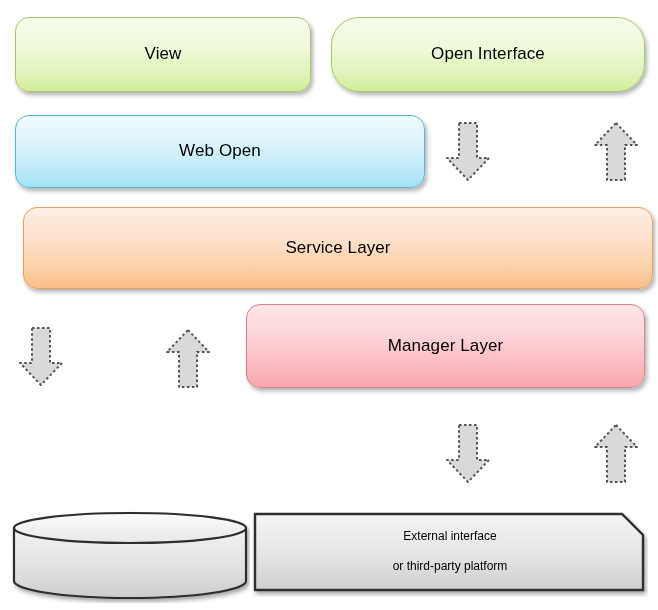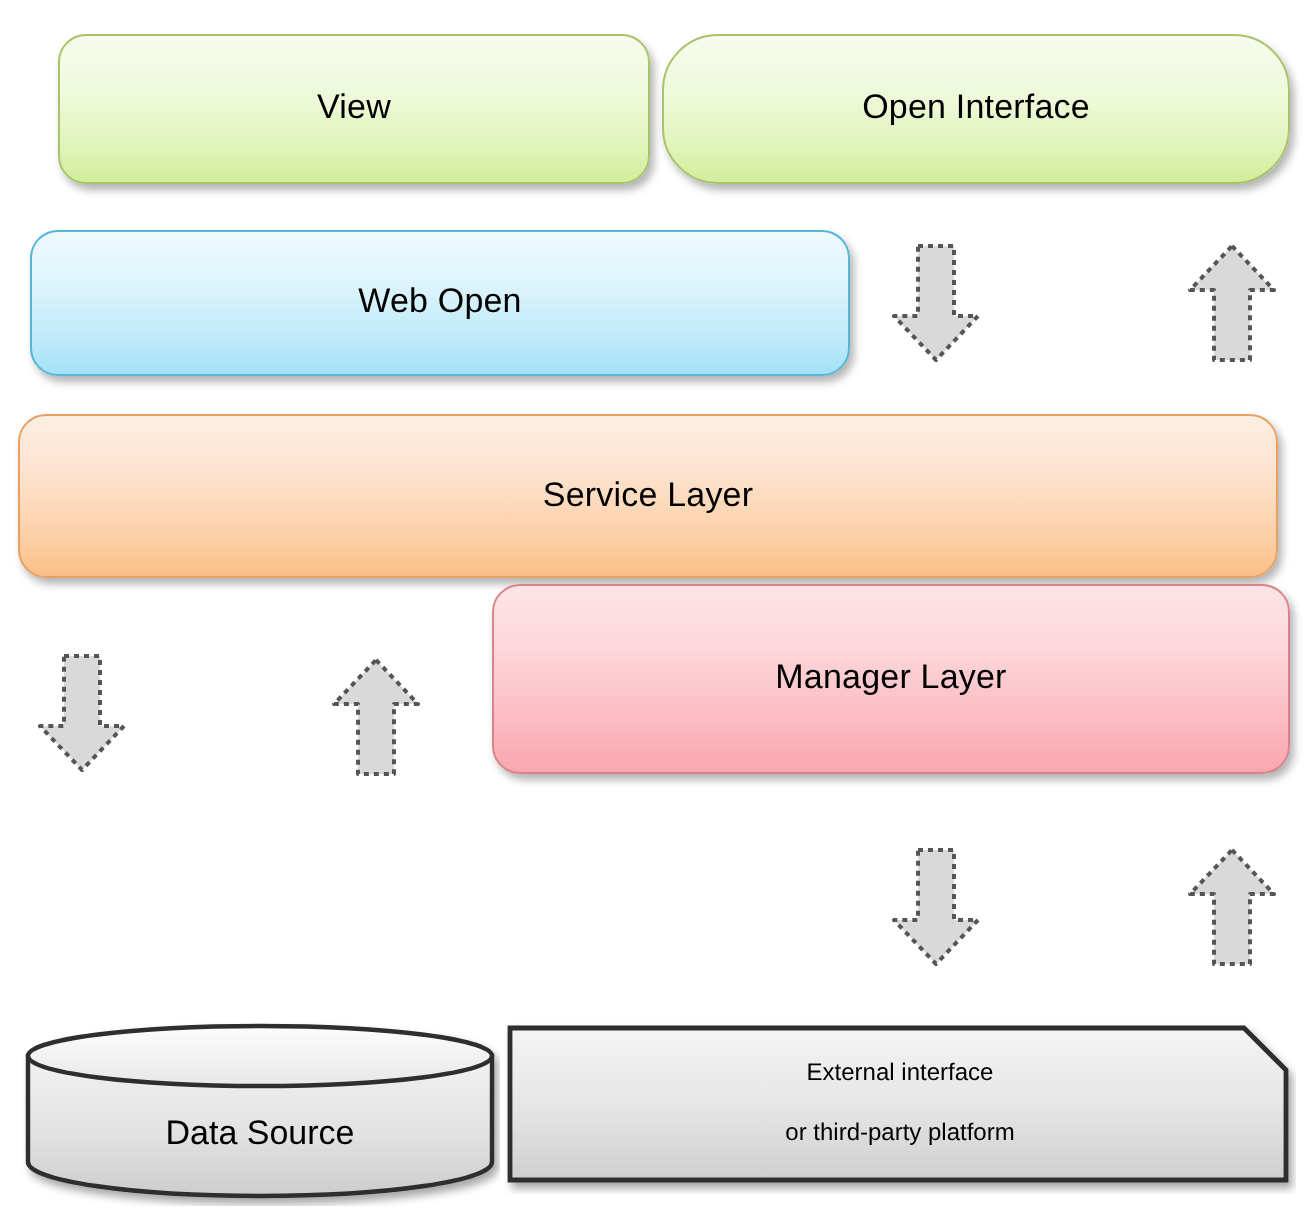--- a/index.html
+++ b/index.html
@@ -89,21 +89,21 @@
     font-size: 12px;
     line-height: 1.9;
     color: #000;
   }
 </style>
 </head>
 <body>
 
 <div id="diagram">
 
-  <div class="box rounded c-green" style="left:29px; top:17px; width:296px; height:75px;">
+  <div class="box rounded c-green" style="left:15px; top:17px; width:296px; height:75px;">
     <span>View</span>
   </div>
 
   <div class="box rounded c-green" style="left:331px; top:17px; width:314px; height:75px;border-radius:28px;">
     <span>Open Interface</span>
   </div>
 
   <div class="box rounded c-blue" style="left:15px; top:115px; width:410px; height:73px;">
     <span>Web Open</span>
   </div>
@@ -113,37 +113,37 @@
       <path d="M15 3 L33 3 L33 38 L45 38 L24 60 L3 38 L15 38 Z" fill="#d9d9d9" stroke="#555555" stroke-width="2" stroke-dasharray="2.5,2.5" stroke-linejoin="round"></path>
     </svg>
   </div>
 
   <div class="arrow" style="left:592px; top:120px;">
     <svg width="48" height="64" viewBox="0 0 48 64">
       <path d="M24 3 L45 25 L33 25 L33 60 L15 60 L15 25 L3 25 Z" fill="#d9d9d9" stroke="#555555" stroke-width="2" stroke-dasharray="2.5,2.5" stroke-linejoin="round"></path>
     </svg>
   </div>
 
-  <div class="box rounded c-orange" style="left:9px; top:207px; width:630px; height:82px;">
+  <div class="box rounded c-orange" style="left:23px; top:207px; width:630px; height:82px;">
     <span>Service Layer</span>
   </div>
 
   <div class="arrow" style="left:17px; top:325px;">
     <svg width="48" height="64" viewBox="0 0 48 64">
       <path d="M15 3 L33 3 L33 38 L45 38 L24 60 L3 38 L15 38 Z" fill="#d9d9d9" stroke="#555555" stroke-width="2" stroke-dasharray="2.5,2.5" stroke-linejoin="round"></path>
     </svg>
   </div>
 
   <div class="arrow" style="left:164px; top:327px;">
     <svg width="48" height="64" viewBox="0 0 48 64">
       <path d="M24 3 L45 25 L33 25 L33 60 L15 60 L15 25 L3 25 Z" fill="#d9d9d9" stroke="#555555" stroke-width="2" stroke-dasharray="2.5,2.5" stroke-linejoin="round"></path>
     </svg>
   </div>
 
-  <div class="box rounded c-pink" style="left:246px; top:292px; width:399px; height:95px;">
+  <div class="box rounded c-pink" style="left:246px; top:304px; width:399px; height:84px;">
     <span>Manager Layer</span>
   </div>
 
 
   <div class="arrow" style="left:444px; top:422px;">
     <svg width="48" height="64" viewBox="0 0 48 64">
       <path d="M15 3 L33 3 L33 38 L45 38 L24 60 L3 38 L15 38 Z" fill="#d9d9d9" stroke="#555555" stroke-width="2" stroke-dasharray="2.5,2.5" stroke-linejoin="round"></path>
     </svg>
   </div>
 
@@ -167,21 +167,20 @@
         </linearGradient>
         <filter id="shcyl" x="-20%" y="-20%" width="150%" height="150%">
           <feDropShadow dx="2" dy="3" stdDeviation="2" flood-color="#000000" flood-opacity="0.35"></feDropShadow>
         </filter>
       </defs>
       <g filter="url(#shcyl)">
         <path d="M4 17 L4 70 A116 17 0 0 0 236 70 L236 17 Z" fill="url(#gcyl)" stroke="#2d2d2d" stroke-width="2.2"></path>
         <ellipse cx="120" cy="17" rx="116" ry="15" fill="url(#gcyltop)" stroke="#2d2d2d" stroke-width="2.2"></ellipse>
       </g>
     </svg>
-    <div class="cyl-label" style="top:46px;">Data Source</div>
   </div>
 
   <div class="note" style="left:252px; top:511px;">
     <svg width="396" height="86" viewBox="0 0 396 86">
       <defs>
         <linearGradient id="gnote" x1="0" y1="0" x2="0" y2="1">
           <stop offset="0%" stop-color="#f4f4f4"></stop>
           <stop offset="50%" stop-color="#e6e6e6"></stop>
           <stop offset="100%" stop-color="#cfcfcf"></stop>
         </linearGradient>

